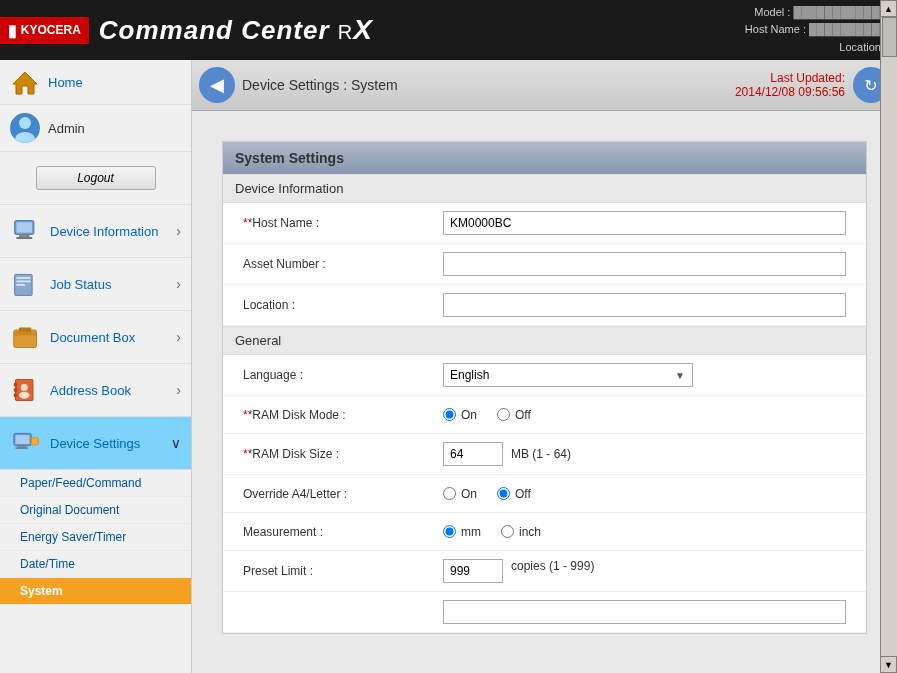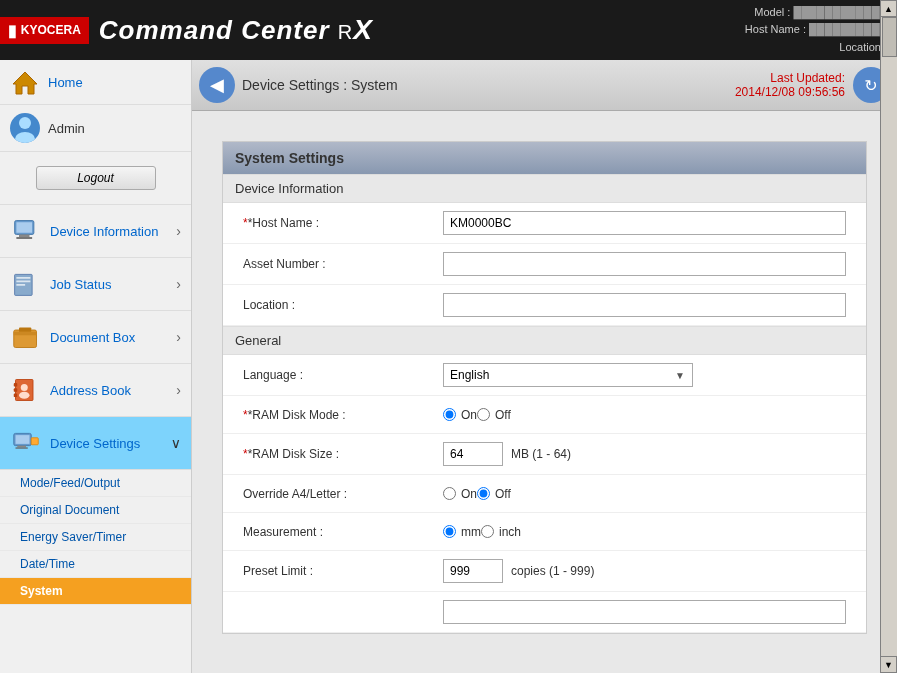--- a/index.html
+++ b/index.html
@@ -327,20 +327,21 @@
       right: 8px;
       top: 50%;
       transform: translateY(-50%);
       font-size: 10px;
       pointer-events: none;
       color: #555;
     }
     .radio-group {
       display: flex;
       align-items: center;
+      gap: 20px;
     }
     .radio-label {
       display: flex;
       align-items: center;
       gap: 5px;
       font-size: 12px;
       color: #333;
       cursor: pointer;
     }
     .radio-input {
@@ -468,21 +469,21 @@
           <rect x="6" y="19" width="10" height="2" fill="#888"></rect>
           <rect x="4" y="21" width="14" height="1.5" fill="#666"></rect>
           <rect x="22" y="10" width="8" height="8" rx="1" fill="#ffaa33" stroke="#dd8811"></rect>
         </svg>
       </div>
       <span class="nav-item-label">Device Settings</span>
       <span class="nav-arrow down">∨</span>
     </div>
 
     <div class="sub-nav-item">
-      <span>Mode/Feed/Output</span>
+      <span>Paper/Feed/Command</span>
     </div>
     <div class="sub-nav-item">
       <span>Original Document</span>
     </div>
     <div class="sub-nav-item">
       <span>Energy Saver/Timer</span>
     </div>
     <div class="sub-nav-item">
       <span>Date/Time</span>
     </div>
@@ -606,21 +607,21 @@
               </label>
               <label class="radio-label">
                 <input type="radio" name="measurement" class="radio-input" style="">
                 <span>inch</span>
               </label>
             </div>
           </div>
 
           <div class="form-row">
             <div class="form-label">Preset Limit :</div>
-            <div class="form-control" style="display:flex;align-items:center;">
+            <div class="form-control" style="display:flex;">
               <input type="text" class="text-input-sm" value="999" style="">
               <span class="unit-text">copies (1 - 999)</span>
             </div>
           </div>
 
           <div class="form-row" style="min-height:38px;">
             <div class="form-label"></div>
             <div class="form-control">
               <input type="text" class="text-input" value="" style="">
             </div>

